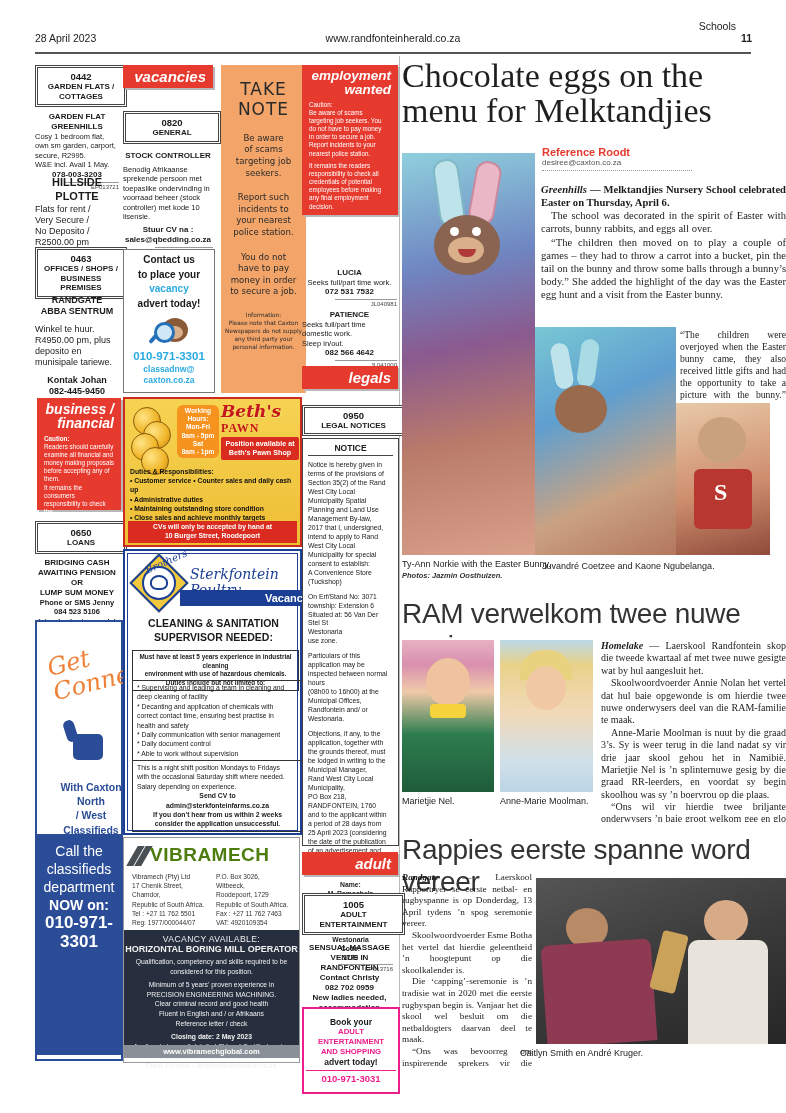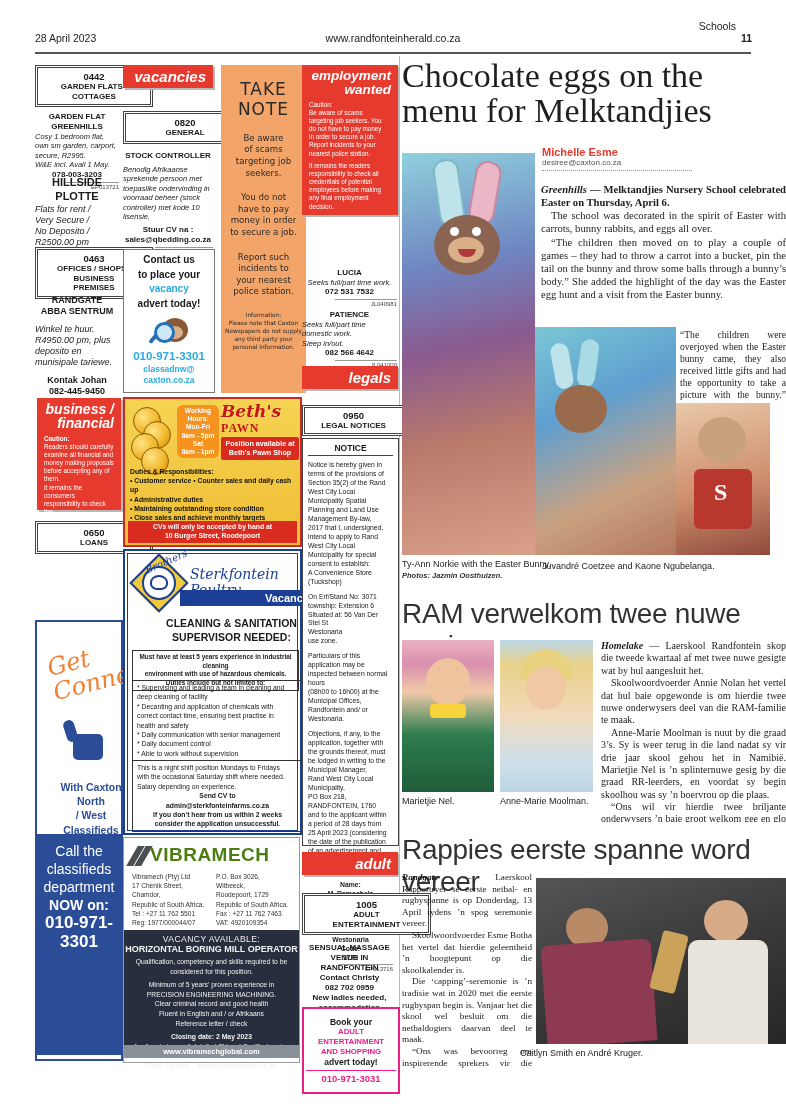--- a/index.html
+++ b/index.html
@@ -4,26 +4,26 @@
 <style>
   html,body{margin:0;padding:0;background:#e9e9e9;}
   #page{position:relative;width:786px;height:1113px;background:#fff;font-family:"Liberation Sans",sans-serif;color:#1a1a1a;overflow:hidden;margin:0 auto;}
   .abs{position:absolute;}
   .ml{white-space:pre-line;}
   
   .hdr{font-size:10.5px;color:#222;}
   .rule{background:#555;height:1.5px;}
   .vrule{width:1px;background:#bbb;}
   
-  .catbox{border:3px double #444;background:#fff;text-align:center;padding:3px 14px;}
+  .catbox{border:3px double #444;background:#fff;text-align:center;padding:3px 1px;}
   .catbox .code{font-weight:bold;font-size:9.5px;display:block;}
   .catbox .lbl{font-weight:bold;font-size:8px;line-height:1.2;display:block;}
   .redb{background:#e63a2e;color:#fff;font-style:italic;font-weight:bold;text-align:right;padding:4px 7px;line-height:1.02;box-shadow:2px 2px 0 #b8b8b8;}
   .adt{font-weight:bold;font-size:8px;text-align:center;line-height:1.25;}
-  .adb{font-size:7.5px;line-height:1.25;color:#222;font-style:italic;}
+  .adb{font-size:7.5px;line-height:1.25;color:#222;}
   .adp{font-weight:bold;font-size:8px;text-align:center;line-height:1.25;}
   .ref{font-size:6px;color:#444;text-align:right;border-top:1px solid #999;margin-top:2px;padding-top:1px;margin-left:35%;}
   .cautionTxt{color:#fff;font-size:6.3px;line-height:1.3;font-weight:normal;font-style:normal;text-align:left;}
   
   .takenote{background:#f2a469;font-family:"DejaVu Sans",sans-serif;color:#2a2a2a;text-align:center;padding:14px 4px;}
   .takenote .tnt{font-size:17px;line-height:1.2;letter-spacing:1px;}
   .takenote .tnp{font-size:8.6px;line-height:1.35;margin-top:13px;}
   .takenote .tni{font-size:5.8px;line-height:1.4;margin-top:13px;}
   
   .beths{background:linear-gradient(180deg,#f6d352,#efbe35);border:2px solid #cc2a1e;}
@@ -171,20 +171,29 @@
 credentials of all
 advertisers with whom
 they decide to do
 business.</div>
     </div>
   </div>
   <div class="abs catbox" style="left:35px;top:521px;width:84px;">
     <span class="code">0650</span>
     <span class="lbl">LOANS</span>
   </div>
+  <div class="abs" style="left:35px;top:558px;width:84px;">
+    <div class="adt ml">BRIDGING CASH
+AWAITING PENSION OR
+LUMP SUM MONEY</div>
+    <div class="adp ml" style="font-size:7.5px;">Phone or SMS Jenny
+084 523 5106
+(standard rates apply)</div>
+    <div class="ref">EP013875</div>
+  </div>
 
   <div class="abs getconn" style="left:35px;top:620px;width:84px;height:437px;">
     <div class="gcscript ml" style="position:absolute;left:12px;top:18px;">Get
 Connected</div>
     <div>
       <div class="thumbPalm" style="left:36px;top:112px;"></div>
       <div class="thumbUp" style="left:28px;top:98px;"></div>
     </div>
     <div class="abs gccap ml" style="left:0;top:158px;width:84px;margin-left:12px;">With Caxton North
 / West Classifieds
@@ -240,28 +249,28 @@
 caxton.co.za</div>
   </div>
 
   <div class="abs takenote" style="left:221px;top:65px;width:77px;height:300px;">
     <div class="tnt ml">TAKE
 NOTE</div>
     <div class="tnp ml">Be aware
 of scams
 targeting job
 seekers.</div>
+    <div class="tnp ml">Report such
+incidents to
+your nearest
+police station.</div>
     <div class="tnp ml">You do not
 have to pay
 money in order
 to secure a job.</div>
-    <div class="tnp ml">Report such
-incidents to
-your nearest
-police station.</div>
     <div class="tni ml">Information:
 Please note that Caxton
 Newspapers do not supply
 any third party your
 personal information.</div>
   </div>
 
   <div class="abs beths" style="left:123px;top:397px;width:175px;height:146px;">
     <div>
       <div class="coin" style="left:8px;top:8px;"></div>
@@ -293,21 +302,21 @@
   <div class="abs sterk" style="left:123px;top:549px;width:175px;height:282px;">
     <div class="inner">
       <div>
         <div class="diamond" style="left:10px;top:8px;"></div>
         <div class="circleChicken" style="left:14px;top:12px;"></div>
         <div class="chick" style="left:22px;top:21px;"></div>
       </div>
       <div class="abs scriptBlue" style="left:16px;top:2px;transform:rotate(-24deg);font-size:10px;">Brothers</div>
       <div class="abs scriptBlue" style="left:62px;top:12px;">Sterkfontein Poultry</div>
       <div class="abs vacbar" style="left:52px;top:36px;width:119px;">Vacancy</div>
-      <div class="abs sterkTitle ml" style="left:18px;top:62px;width:171px;text-align:center;">CLEANING &amp; SANITATION
+      <div class="abs sterkTitle ml" style="left:0;top:62px;width:171px;text-align:center;">CLEANING &amp; SANITATION
 SUPERVISOR NEEDED:</div>
       <div class="abs sboxa ml" style="left:4px;top:96px;width:161px;">Must have at least 5 years experience in industrial cleaning
 environment with use of hazardous chemicals.
 Duties include but not limited to:</div>
       <div class="abs sboxb ml" style="left:4px;top:126px;width:161px;">* Supervising and leading a team in cleaning and
 deep cleaning of facility
 * Decanting and application of chemicals with
 correct contact time, ensuring best practise in
 health and safety
 * Daily communication with senior management
@@ -479,21 +488,21 @@
     <div class="pb2 ml">ADULT ENTERTAINMENT
 AND SHOPPING</div>
     <div class="pb1">advert today!</div>
     <div class="pb3">010-971-3031</div>
   </div>
 
   <div class="abs h1 ml" style="left:402px;top:58px;width:384px;">Chocolate eggs on the
 menu for Melktandjies</div>
 
   <div class="abs byl" style="left:542px;top:146px;width:150px;">
-    <div class="bylName">Michelle Esme</div>
+    <div class="bylName">Reference Roodt</div>
     <div class="bylMail">desiree@caxton.co.za</div>
   </div>
 
   <div class="abs ph" style="left:402px;top:153px;width:133px;height:402px;background:linear-gradient(168deg,#8fd0dd 0%,#6f86c2 28%,#8a5a8f 48%,#b97a6a 70%,#d9a08a 100%);">
     <div class="dec" style="left:34px;top:6px;width:22px;height:64px;border-radius:12px;background:#bfe3ea;border:2px solid #7fb9c6;transform:rotate(-8deg);"></div>
     <div class="dec" style="left:70px;top:8px;width:22px;height:60px;border-radius:12px;background:#e9b7c6;border:2px solid #c98aa0;transform:rotate(10deg);"></div>
     <div class="dec" style="left:32px;top:62px;width:66px;height:60px;border-radius:50%;background:#8a6450;"></div>
     <div class="dec" style="left:46px;top:84px;width:36px;height:26px;border-radius:50%;background:#d9b08a;"></div>
     <div class="dec" style="left:48px;top:74px;width:9px;height:9px;border-radius:50%;background:#fff;"></div>
     <div class="dec" style="left:70px;top:74px;width:9px;height:9px;border-radius:50%;background:#fff;"></div>

